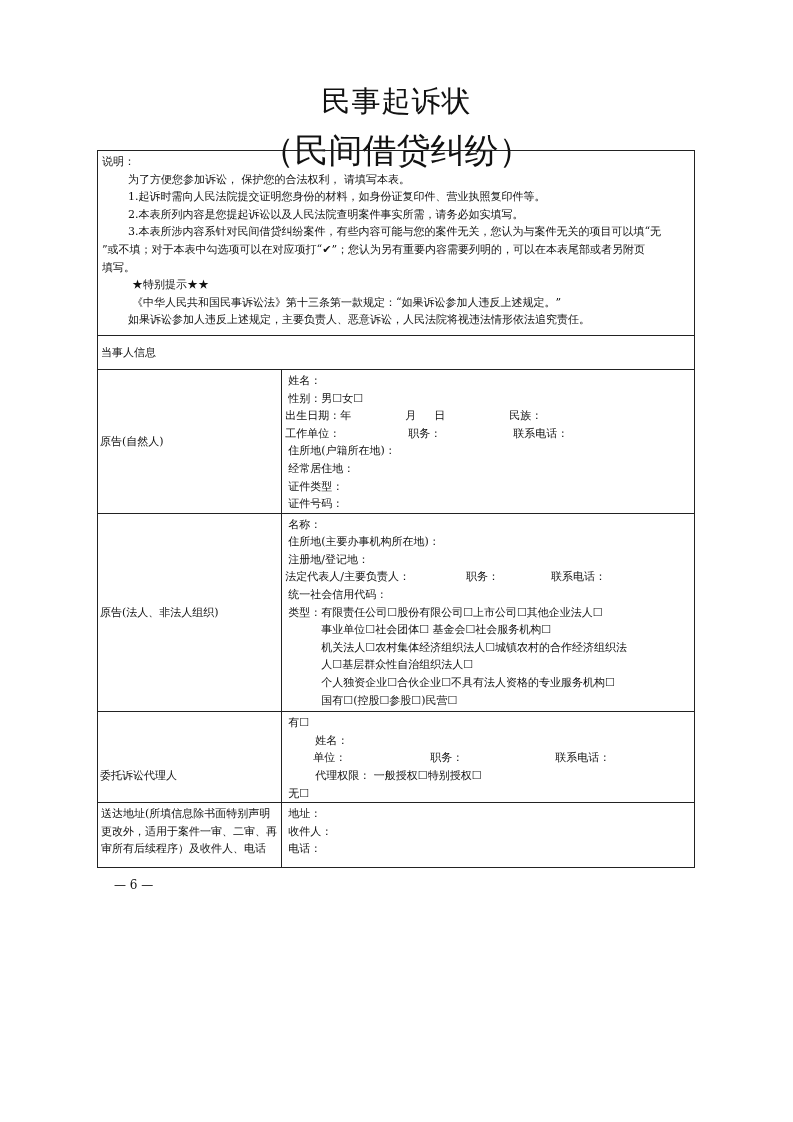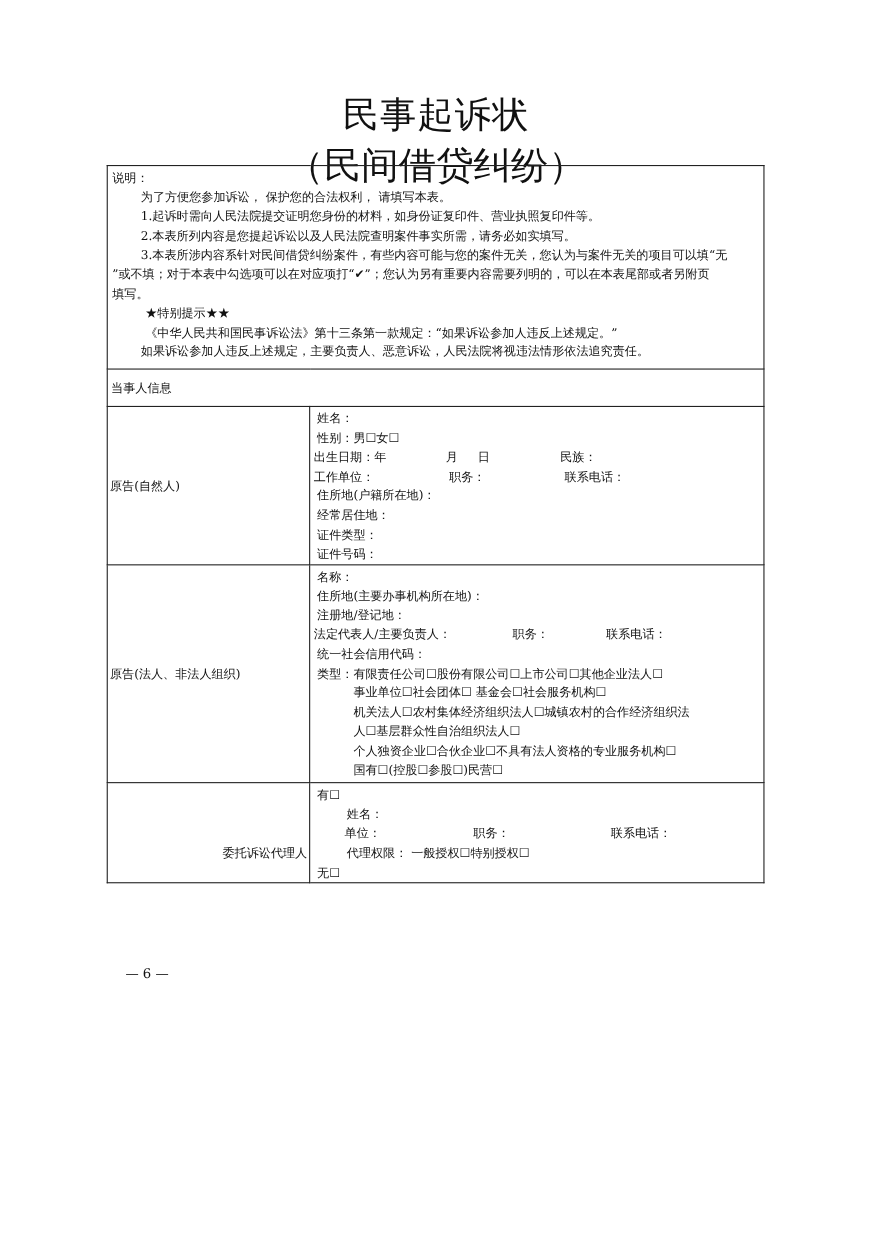--- a/index.html
+++ b/index.html
@@ -1,17 +1,17 @@
 <!DOCTYPE html>
 <html><head>
 <meta charset="utf-8">
 <style>
   html, body { margin: 0; padding: 0; background: #ffffff; }
   body { width: 793px; height: 1122px; position: relative; font-family: "DejaVu Serif", "Liberation Serif", serif; color: #111; }
-  .title { position: absolute; top: 82px; left: 0; width: 793px; text-align: center; font-size: 33px; letter-spacing: 1px; font-family: "DejaVu Sans", sans-serif; font-weight: 300; }
+  .title { position: absolute; top: 82px; left: 0; width: 793px; text-align: center; font-size: 29px; letter-spacing: 1px; font-family: "DejaVu Sans", sans-serif; font-weight: 300; }
   .subtitle { position: absolute; top: 128px; left: 0; width: 793px; text-align: center; font-size: 34px; font-family: "DejaVu Sans", sans-serif; font-weight: 300; }
   table.form { position: absolute; top: 150px; left: 97px; width: 598px; border-collapse: collapse; font-size: 11px; line-height: 17.6px; }
   table.form td { border: 1px solid #222; vertical-align: top; padding: 0 3px; }
   table.form td.label { vertical-align: middle; padding: 0 2px; }
   .notes { padding: 2px 4px 6px 4px !important; height: 172px; }
   .indent { padding-left: 26px; }
   .indent2 { padding-left: 30px; }
   .ln { white-space: nowrap; display: block; }
   .party-header td { height: 33px; vertical-align: middle !important; }
   .gap { display: inline-block; }
@@ -71,25 +71,33 @@
       <span class="ln" style="padding-left:3px">统一社会信用代码：</span>
       <span class="ln" style="padding-left:3px">类型：有限责任公司☐股份有限公司☐上市公司☐其他企业法人☐</span>
       <span class="ln ty">事业单位☐社会团体☐ 基金会☐社会服务机构☐</span>
       <span class="ln ty">机关法人☐农村集体经济组织法人☐城镇农村的合作经济组织法</span>
       <span class="ln ty">人☐基层群众性自治组织法人☐</span>
       <span class="ln ty">个人独资企业☐合伙企业☐不具有法人资格的专业服务机构☐</span>
       <span class="ln ty">国有☐(控股☐参股☐)民营☐</span>
     </td>
   </tr>
   <tr>
-    <td class="label" style="vertical-align:bottom;padding-bottom:18px;text-align:right;">委托诉讼代理人</td>
+    <td class="label" style="vertical-align:bottom;padding-bottom:18px;">委托诉讼代理人</td>
     <td style="padding-top:2px;padding-bottom:0;height:84px;">
       <span class="ln" style="padding-left:3px">有☐</span>
       <span class="ln sub">姓名：</span>
       <span class="ln" style="padding-left:28px"><span>单位：</span><span class="gap" style="width:84px"></span><span>职务：</span><span class="gap" style="width:92px"></span><span>联系电话：</span></span>
       <span class="ln sub">代理权限： 一般授权☐特别授权☐</span>
       <span class="ln" style="padding-left:3px">无☐</span>
     </td>
   </tr>
+  <tr>
+    <td style="padding-top:2px;height:62px;">送达地址(所填信息除书面特别声明更改外，适用于案件一审、二审、再审所有后续程序）及收件人、电话</td>
+    <td style="padding-top:2px;">
+      <span class="ln" style="padding-left:3px">地址：</span>
+      <span class="ln" style="padding-left:3px">收件人：</span>
+      <span class="ln" style="padding-left:3px">电话：</span>
+    </td>
+  </tr>
 </tbody>
   </table>
 
 <div class="page-num">— 6 —</div>
 
 </body></html>

